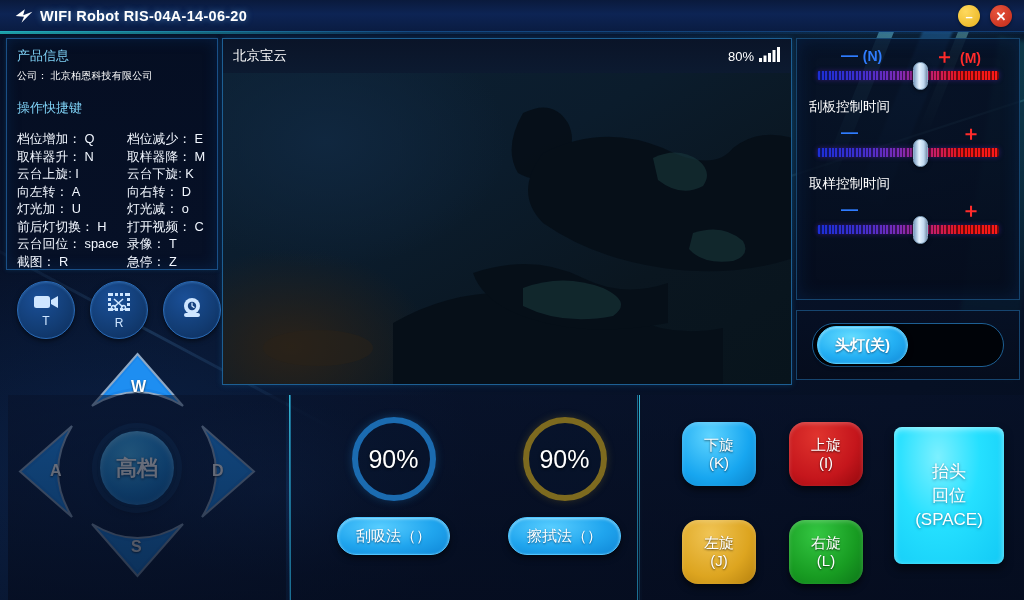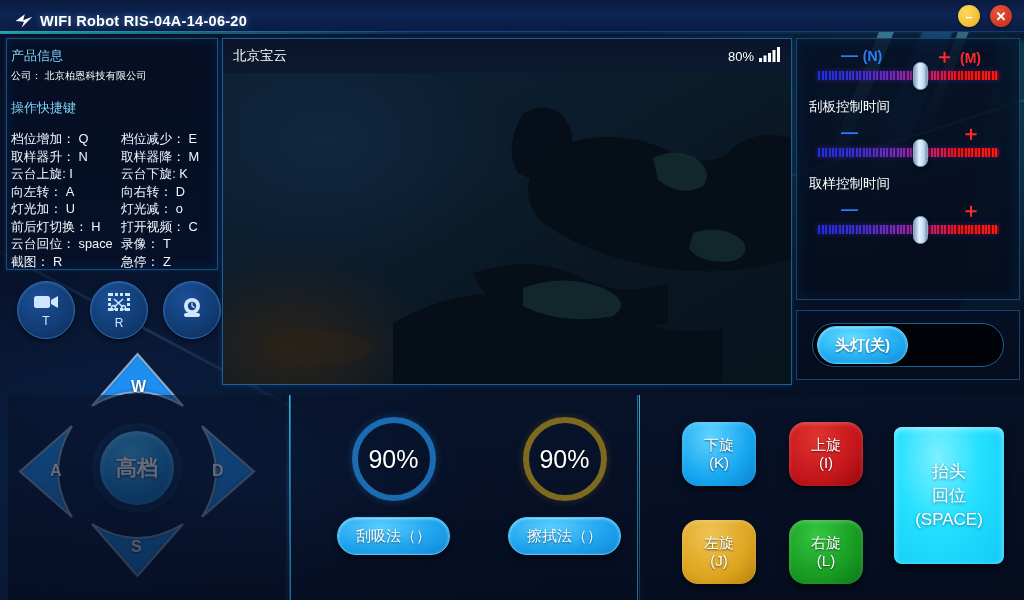--- a/index.html
+++ b/index.html
@@ -25,21 +25,21 @@
   .s4 { top:120px; left:700px; width:520px; height:2px; background:linear-gradient(90deg, rgba(70,180,200,0), rgba(120,220,240,.25), rgba(70,180,200,0)); transform: rotate(-18deg);}
   .s5 { top:330px; left:-60px; width:420px; height:3px; background:linear-gradient(90deg, rgba(70,180,200,0), rgba(90,160,220,.2), rgba(70,180,200,0)); transform: rotate(28deg);}
   .s6 { top:400px; left:120px; width:300px; height:180px; border-radius:50%; background:radial-gradient(ellipse at center, rgba(30,70,130,.25), rgba(0,0,0,0) 70%); }
   .s7 { top:40px; left:975px; width:60px; height:340px; background:linear-gradient(180deg, rgba(25,110,120,.35), rgba(10,40,60,.05)); transform: rotate(8deg); filter: blur(2px);}
 
   
   #titlebar {
     position: absolute; top: 0; left: 0; width: 1024px; height: 32px;
     background: linear-gradient(180deg, #0a1a3c 0%, #0d2454 45%, #0a1c42 100%);
     border-bottom: 1px solid #10386b;
-    display: flex; align-items: flex-end; z-index: 20;
+    display: flex; align-items: center; z-index: 20;
   }
   #titlebar::after{
     content:""; position:absolute; left:0; right:0; bottom:-3px; height:3px;
     background:linear-gradient(90deg, rgba(40,220,220,.7), rgba(30,120,200,.25) 40%, rgba(20,80,160,.1));
   }
   .title-left { display: flex; align-items: center; gap: 6px; padding-left: 14px; }
   .logo-icon { width: 20px; height: 20px; display:block; }
   .title-text {
     color: #ffffff; font-size: 14.5px; font-weight: bold; letter-spacing: .3px;
     text-shadow: 0 0 6px rgba(120,200,255,.5);
@@ -53,21 +53,21 @@
   }
   .win-min { background: radial-gradient(circle at 35% 30%, #ffd95e, #e8b21c); box-shadow: 0 1px 3px rgba(0,0,0,.5); }
   .win-close { background: radial-gradient(circle at 35% 30%, #e8543c, #c02a18); box-shadow: 0 1px 3px rgba(0,0,0,.5); }
 
   
   #info-panel {
     position: absolute; left: 6px; top: 38px; width: 212px; height: 232px;
     background: linear-gradient(180deg, rgba(5,14,34,.92), rgba(6,16,38,.88));
     border: 1px solid #1a4f86;
     box-shadow: inset 0 0 14px rgba(10,60,120,.35), 0 0 4px rgba(20,120,180,.25);
-    padding: 8px 10px 6px 4px;
+    padding: 8px 10px 6px 10px;
     color: #e8f1ff;
   }
   .info-h { color: #7fd2f6; font-size: 13px; margin-bottom: 4px; }
   .info-company { color: #ffffff; font-size: 10px; margin-bottom: 16px; letter-spacing: .2px; white-space: nowrap;}
   .info-h2 { color: #7fd2f6; font-size: 13px; margin-bottom: 3px; }
   .keys { display: grid; grid-template-columns: 110px 1fr; row-gap: 2px; margin-top: 14px; }
   .keys span { color: #f2f7ff; font-size: 12.8px; line-height: 15.5px; white-space: nowrap; }
 
   
   #round-btns { position: absolute; left: 17px; top: 281px; display: flex; gap: 15px; }

